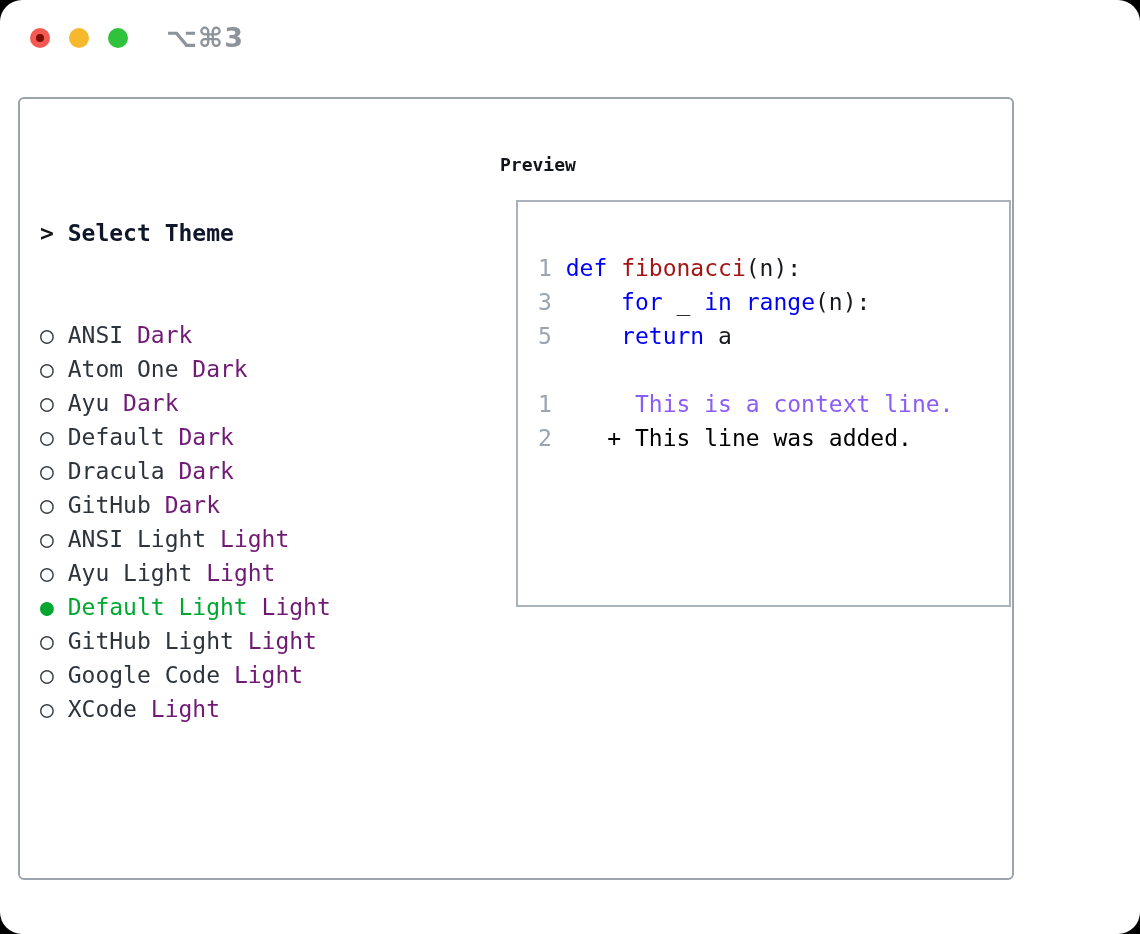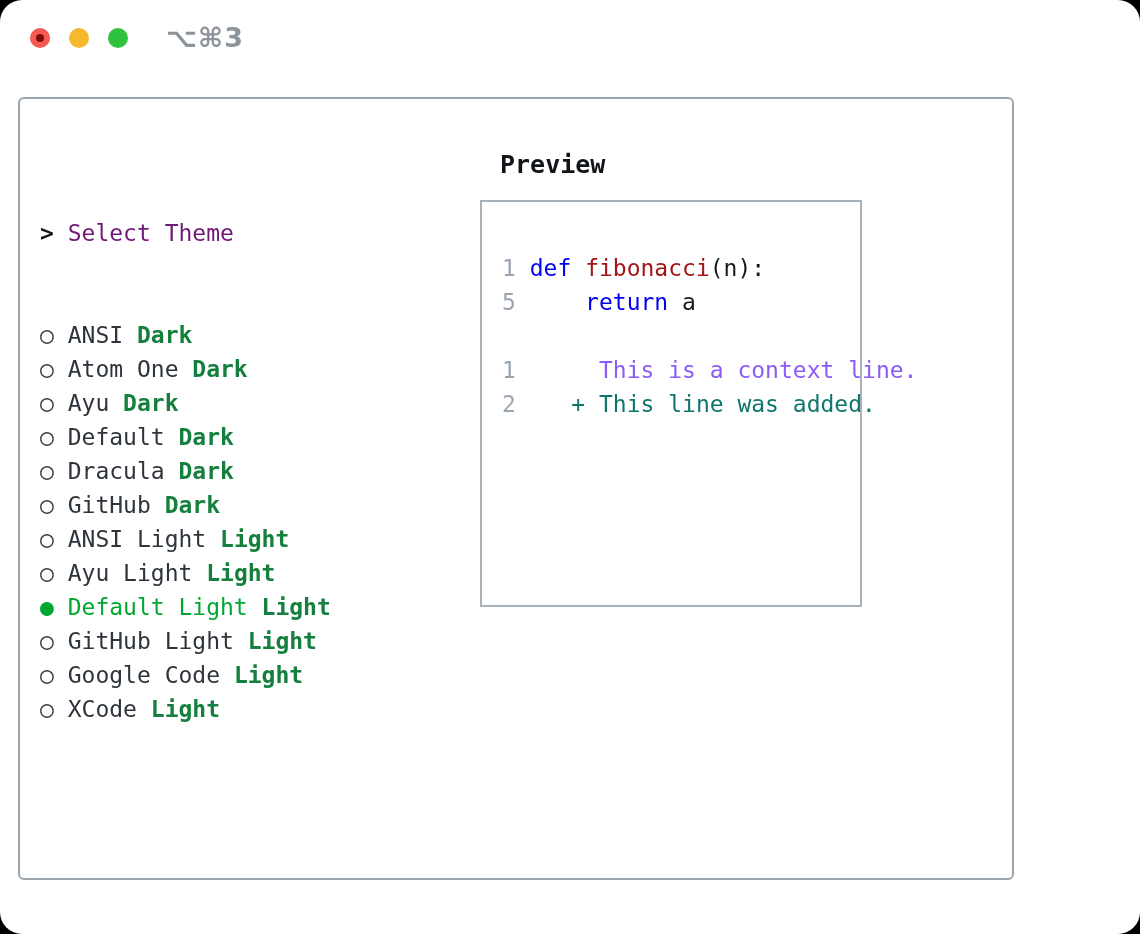--- a/index.html
+++ b/index.html
@@ -12,38 +12,38 @@
   .light.red::after{content:"";position:absolute;left:6px;top:6px;width:8px;height:8px;border-radius:50%;background:#7c0c06;}
   .light.yellow{background:#f6b92e;}
   .light.green{background:#2fc23c;}
   .win-title{position:absolute;top:22px;left:166px;font-family:"DejaVu Sans","Liberation Sans",sans-serif;
              font-size:27px;font-weight:700;color:#8d939b;letter-spacing:1px;}
   
   .panel{position:absolute;left:18px;top:97px;width:996px;height:783px;box-sizing:border-box;
          border:2px solid #9ba4ae;border-radius:6px;background:#fff;}
   .leftcol{position:absolute;left:20px;top:49px;font-size:23px;line-height:34px;white-space:pre;color:#2e343c;}
   .row{height:34px;}
-  .hdr{font-weight:normal;color:#701a75;}
+  .hdr{font-weight:bold;color:#0f172a;}
   .prompt{font-weight:bold;color:#111418;}
   .bullet{color:#3c434b;}
   .tname{color:#2e343c;}
-  .ttag{color:#15803d;font-weight:bold;}
+  .ttag{color:#701a75;}
   .titem.sel .bullet,.titem.sel .tname,.aitem.sel .bullet,.aitem.sel .alabel{color:#00a832;}
   
-  .pv-header{position:absolute;left:480px;top:49px;font-size:25px;line-height:34px;font-weight:bold;color:#111418;}
-  .pv-box{position:absolute;left:460px;top:101px;width:382px;height:407px;box-sizing:border-box;
+  .pv-header{position:absolute;left:480px;top:49px;font-size:18px;line-height:34px;font-weight:bold;color:#111418;}
+  .pv-box{position:absolute;left:496px;top:101px;width:495px;height:407px;box-sizing:border-box;
           border:2px solid #a9b1ba;background:#fff;padding:49px 0 0 20px;font-size:23px;line-height:34px;}
   .pline{height:34px;white-space:pre;}
   .ln{color:#9aa5b2;}
   .seg-k{color:#0000f5;}
   .seg-f{color:#a31515;}
   .seg-p{color:#17191c;}
   .seg-ctx{color:#8b5cf6;}
   .seg-del{color:#cb3020;}
-  .seg-add{color:#0f766e;text-align:right;}
+  .seg-add{color:#000000;text-align:right;}
 </style>
 </head>
 <body>
 
 <div class="stage">
 
   <div class="traffic">
     <div class="light red"></div>
     <div class="light yellow"></div>
     <div class="light green"></div>
@@ -59,20 +59,21 @@
       
       
       
       
     </div>
 
     <div class="pv-header">Preview</div>
 
     <div class="pv-box" id="preview-box">
         <div class="pline"><span class="ln">1</span> <span class="seg-k">def</span><span class="seg-p"> </span><span class="seg-f">fibonacci</span><span class="seg-p">(n):</span></div>
+        <div class="pline"><span class="ln">3</span> <span class="seg-p">    </span><span class="seg-k">for</span><span class="seg-p"> _ </span><span class="seg-k">in</span><span class="seg-p"> </span><span class="seg-k">range</span><span class="seg-p">(n):</span></div>
         <div class="pline"><span class="ln">5</span> <span class="seg-p">    </span><span class="seg-k">return</span><span class="seg-p"> a</span></div>
         <div class="pline"> </div>
         <div class="pline"><span class="ln">1</span> <span class="seg-ctx">     This is a context line.</span></div>
         <div class="pline"><span class="ln">2</span> <span class="seg-add">   + This line was added.</span></div>
       </div>
 
   </div>
 </div>
 
 </body></html>

